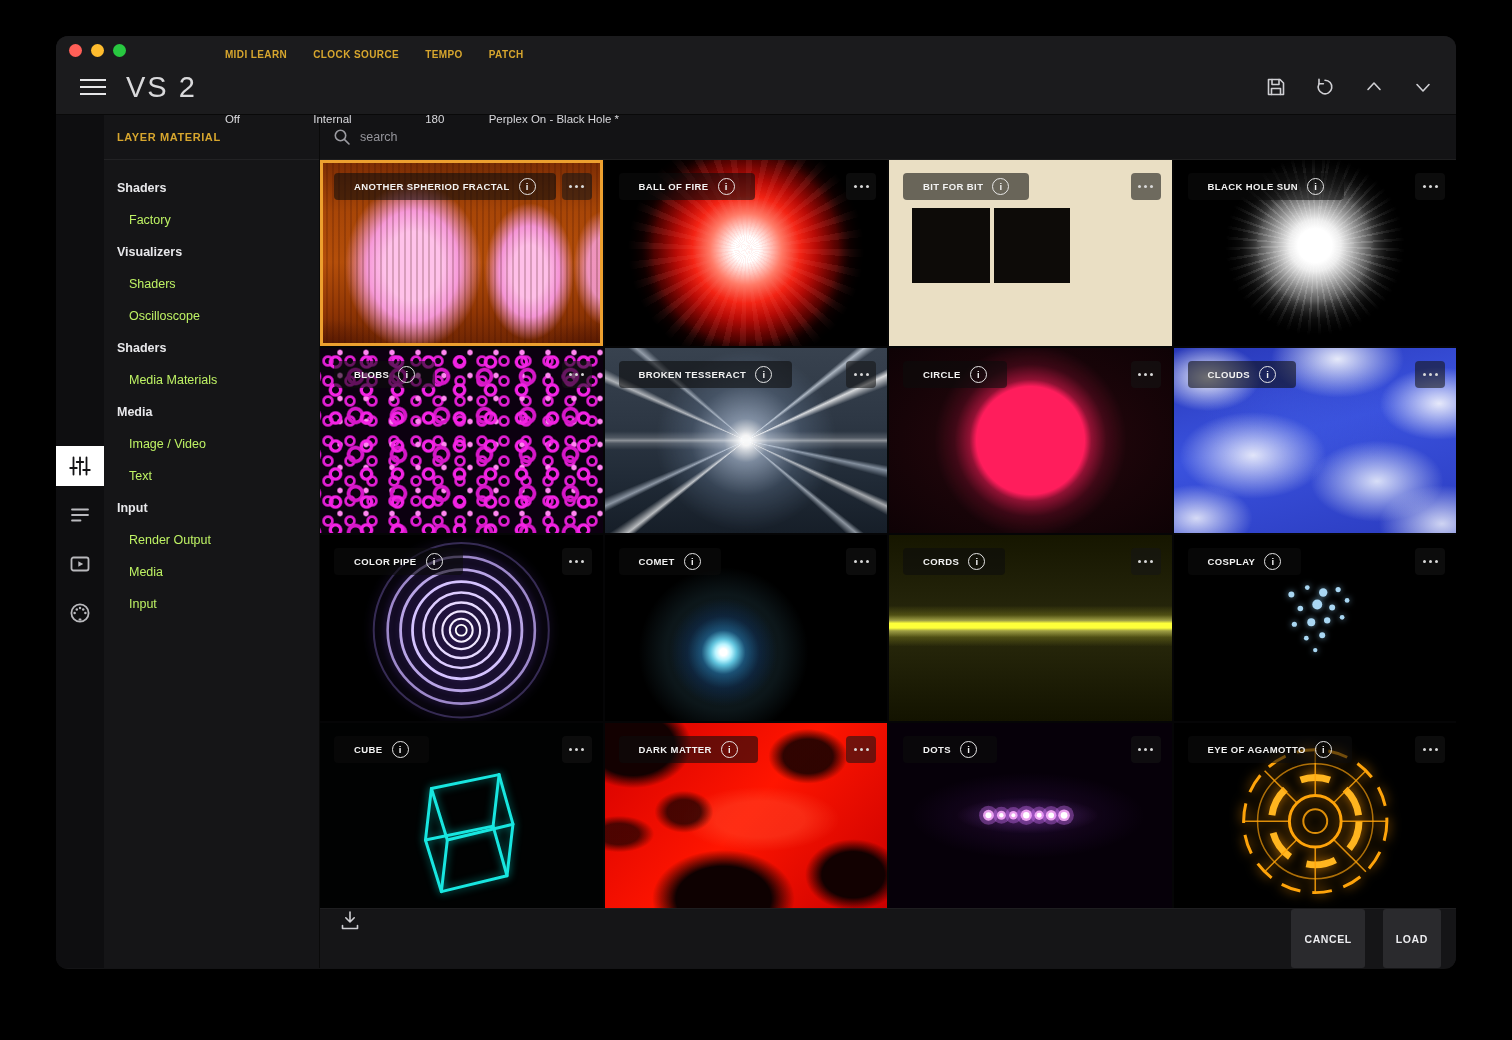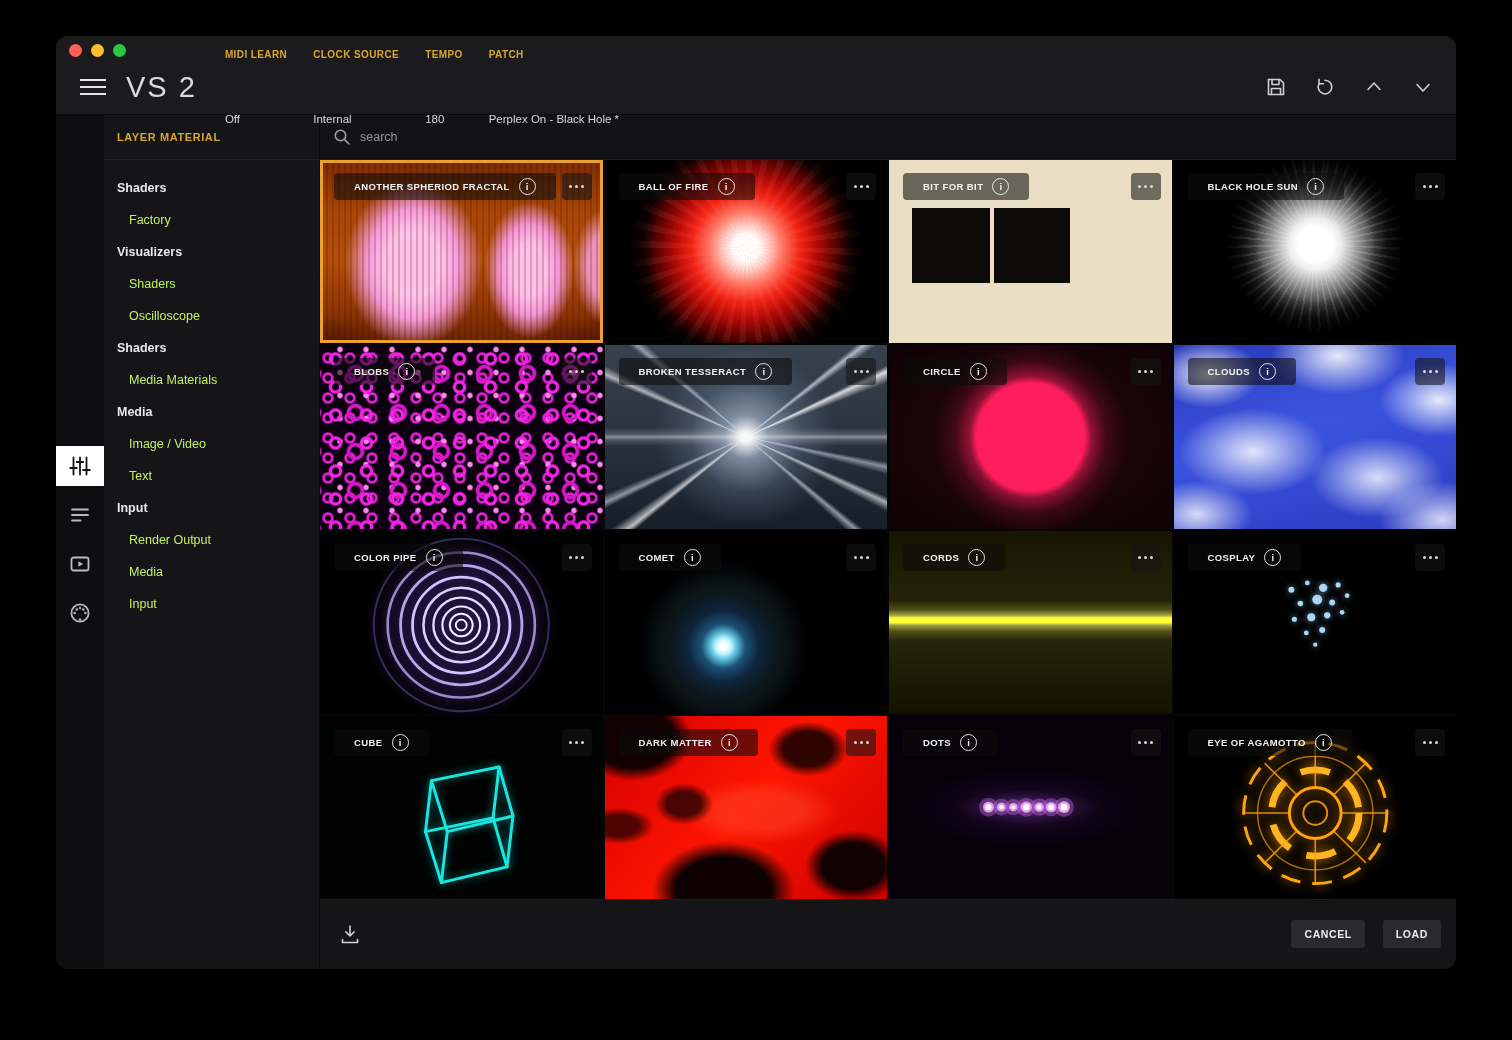--- a/index.html
+++ b/index.html
@@ -68,21 +68,21 @@
           gap:9px; padding:0 20px; background:rgba(12,12,12,.58); border-radius:4px; z-index:2; }
   .chip-name { font-size:9.5px; font-weight:bold; letter-spacing:.4px; color:#f2f2f2; text-transform:uppercase; white-space:nowrap; }
   .info { width:17px; height:17px; border:1.3px solid rgba(238,238,238,.95); border-radius:50%;
           display:grid; place-items:center; color:#f0f0f0; font-size:9.5px; font-weight:600; cursor:pointer; }
   .info::after { content:"i"; }
   .dots { position:absolute; right:11px; top:13px; width:30px; height:27px; border-radius:4px;
           background:rgba(20,20,20,.58); display:flex; align-items:center; justify-content:center;
           gap:3px; z-index:2; cursor:pointer; }
   .dots i { width:3px; height:3px; border-radius:50%; background:#d8d8d8; display:block; }
 
-  .footer { height:69px; flex:none; display:flex; align-items:center; gap:18px;
+  .footer { height:60px; flex:none; display:flex; gap:18px;
             padding:0 15px 0 19px; background:#151517; border-top:1px solid rgba(255,255,255,.04); }
   .footer .dl { width:22px; height:22px; cursor:pointer; }
   .footer .dl svg { display:block; stroke:#cfcfd3; fill:none; stroke-width:1.6; stroke-linecap:round; stroke-linejoin:round; }
   .f-spacer { flex:1; }
   .btn { background:#2a2a2d; color:#ececef; font-size:10.5px; font-weight:bold; letter-spacing:.6px;
          padding:8px 13px; border-radius:3px; border:none; cursor:pointer;
          font-family:"Liberation Sans", sans-serif; }
 
   
   .th-fractal { background:

